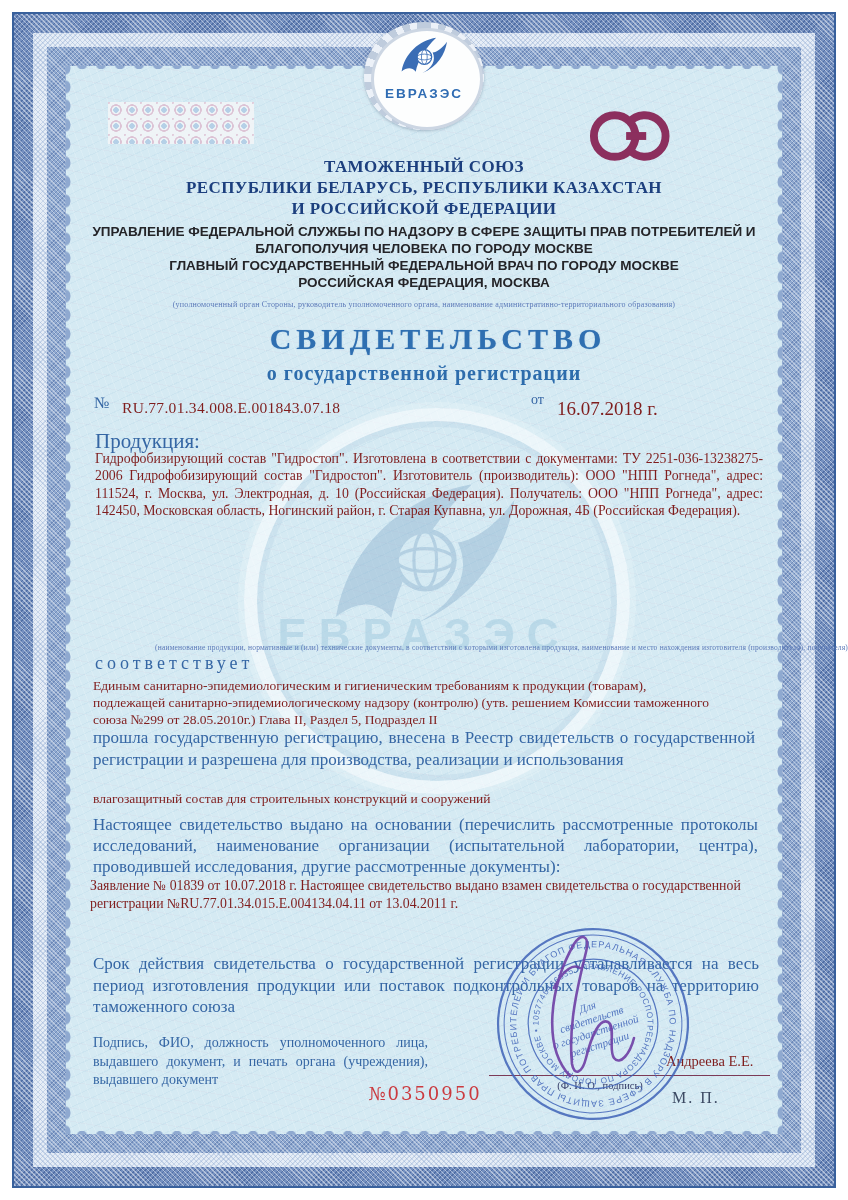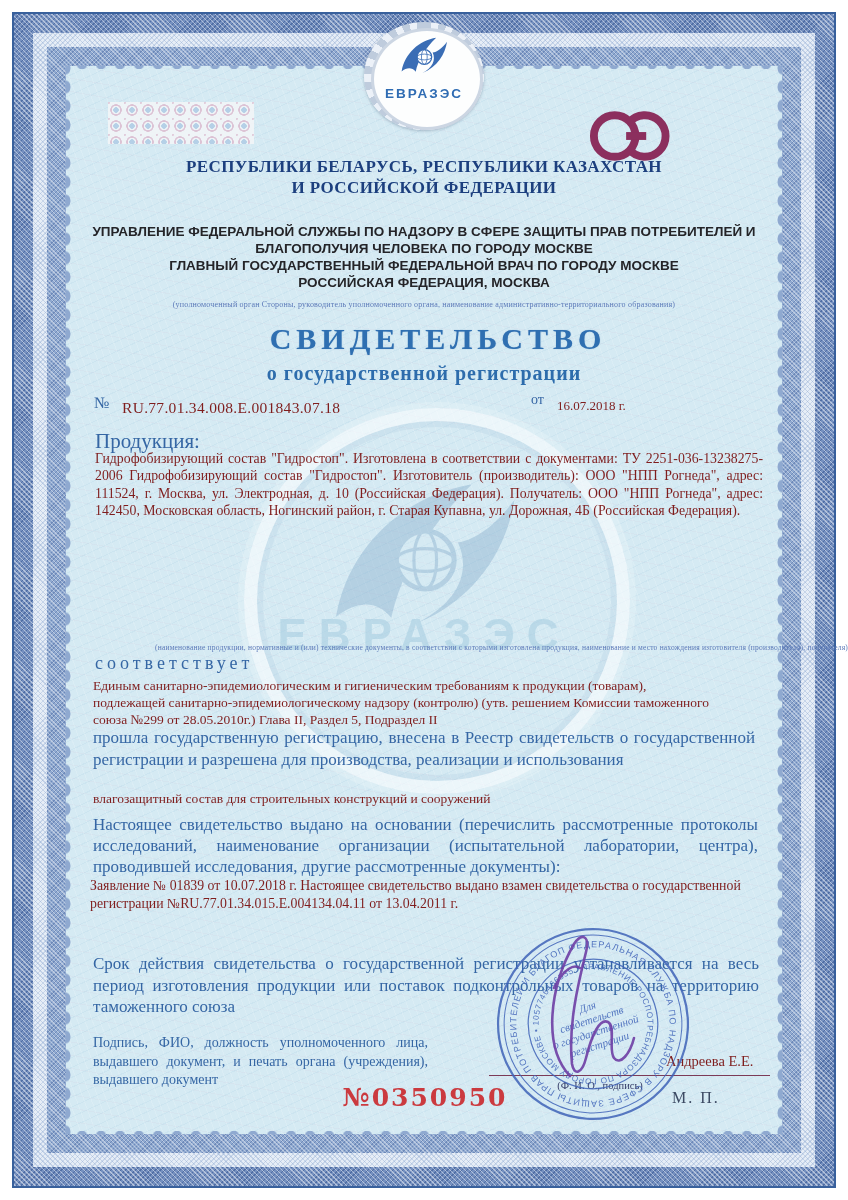--- a/index.html
+++ b/index.html
@@ -74,21 +74,21 @@
     border:13px solid rgba(252,254,255,.6);z-index:2;
     box-shadow:inset 0 0 0 6px rgba(175,205,225,.25), 0 0 0 6px rgba(235,245,250,.35);}
   .wm-bird{position:absolute;left:298px;top:472px;width:252px;height:176px;opacity:.38;z-index:2;}
   .wm-label{position:absolute;left:0;right:0;top:610px;text-align:center;z-index:2;
     font-family:"Liberation Sans",sans-serif;font-weight:bold;font-size:44px;
     color:#a9cfe2;opacity:.6;letter-spacing:12px;}
   
   .stamp{position:absolute;left:492px;top:923px;width:202px;height:202px;z-index:4;opacity:.85;}
   .sig{position:absolute;left:512px;top:926px;width:140px;height:166px;z-index:5;opacity:.9;}
   .sig-line{position:absolute;left:489px;top:1075px;width:281px;border-top:1.5px solid #7c3a57;z-index:6;}
-  .serial{font-family:"DejaVu Serif",serif;font-weight:bold;font-size:25px;
+  .serial{font-family:"DejaVu Serif",serif;font-weight:normal;font-size:18px;
     color:#cb3a3f;letter-spacing:2px;}
 </style>
 </head>
 <body>
 
 <div class="page">
 
   <div class="frame">
     <div class="frame-mid">
       <div class="frame-in">
@@ -113,40 +113,41 @@
 
     <div class="patch"></div>
 
     <svg class="se-mark" viewBox="0 0 120 92">
       <circle cx="40" cy="46" r="29" fill="none" stroke="#8c2f5e" stroke-width="11"></circle>
       <path d="M59.8,27.4 A29,29 0 1,1 59.8,64.6" fill="none" stroke="#8c2f5e" stroke-width="11"></path>
       <line x1="56" y1="46" x2="84" y2="46" stroke="#8c2f5e" stroke-width="11"></line>
     </svg>
 
     <div class="abs center" style="top:156px;">
+      <div class="union-line">ТАМОЖЕННЫЙ СОЮЗ</div>
       <div class="union-line">РЕСПУБЛИКИ БЕЛАРУСЬ, РЕСПУБЛИКИ КАЗАХСТАН</div>
       <div class="union-line">И РОССИЙСКОЙ ФЕДЕРАЦИИ</div>
     </div>
 
     <div class="abs center" style="top:223px;">
       <div class="agency">УПРАВЛЕНИЕ ФЕДЕРАЛЬНОЙ СЛУЖБЫ ПО НАДЗОРУ В СФЕРЕ ЗАЩИТЫ ПРАВ ПОТРЕБИТЕЛЕЙ И</div>
       <div class="agency">БЛАГОПОЛУЧИЯ ЧЕЛОВЕКА ПО ГОРОДУ МОСКВЕ</div>
       <div class="agency">ГЛАВНЫЙ ГОСУДАРСТВЕННЫЙ ФЕДЕРАЛЬНОЙ ВРАЧ ПО ГОРОДУ МОСКВЕ</div>
       <div class="agency">РОССИЙСКАЯ ФЕДЕРАЦИЯ, МОСКВА</div>
     </div>
 
     <div class="abs center tiny-cap" style="top:300px;">(уполномоченный орган Стороны, руководитель уполномоченного органа, наименование административно-территориального образования)</div>
 
     <div class="abs center title-main" style="top:322px;margin-left:28px;">СВИДЕТЕЛЬСТВО</div>
     <div class="abs center title-sub" style="top:362px;">о государственной регистрации</div>
 
     <div class="abs blue-serif" style="left:94px;top:394px;font-size:16px;">№</div>
     <div class="abs black-sans" style="left:122px;top:399px;font-size:15.5px;letter-spacing:.3px;">RU.77.01.34.008.Е.001843.07.18</div>
     <div class="abs blue-serif" style="left:531px;top:392px;font-size:14px;">от</div>
-    <div class="abs black-sans" style="left:557px;top:398px;font-size:13px;">16.07.2018 г.</div>
+    <div class="abs black-sans" style="left:557px;top:398px;font-size:19px;">16.07.2018 г.</div>
 
     <div class="abs blue-serif" style="left:95px;top:429px;font-size:21px;">Продукция:</div>
     <div class="abs black-sans just" style="left:95px;top:450px;width:668px;font-size:13.8px;line-height:17.4px;">Гидрофобизирующий состав "Гидростоп". Изготовлена в соответствии с документами: ТУ 2251-036-13238275-2006 Гидрофобизирующий состав "Гидростоп". Изготовитель (производитель): ООО "НПП Рогнеда", адрес: 111524, г. Москва, ул. Электродная, д. 10 (Российская Федерация).  Получатель: ООО "НПП Рогнеда", адрес: 142450, Московская область, Ногинский район, г. Старая Купавна, ул. Дорожная, 4Б (Российская Федерация).</div>
 
     <div class="abs center tiny-cap" style="top:643px;font-size:7.5px;text-align:right;">(наименование продукции, нормативные и (или) технические документы, в соответствии с которыми изготовлена продукция, наименование и место нахождения изготовителя (производителя), получателя)</div>
     <div class="abs blue-serif" style="left:95px;top:653px;font-size:18px;letter-spacing:4px;">соответствует</div>
     <div class="abs black-sans" style="left:93px;top:678px;width:628px;font-size:13.5px;line-height:16.8px;">Единым санитарно-эпидемиологическим и гигиеническим требованиям к продукции (товарам), подлежащей санитарно-эпидемиологическому надзору (контролю) (утв. решением Комиссии таможенного союза №299 от 28.05.2010г.) Глава II, Раздел 5, Подраздел II</div>
     <div class="abs blue-serif just" style="left:93px;top:727px;width:662px;font-size:17px;line-height:21.5px;">прошла государственную регистрацию, внесена в Реестр свидетельств о государственной регистрации и разрешена для производства, реализации и использования</div>
     <div class="abs black-sans" style="left:93px;top:791px;font-size:13.5px;">влагозащитный состав для строительных конструкций и сооружений</div>
 

